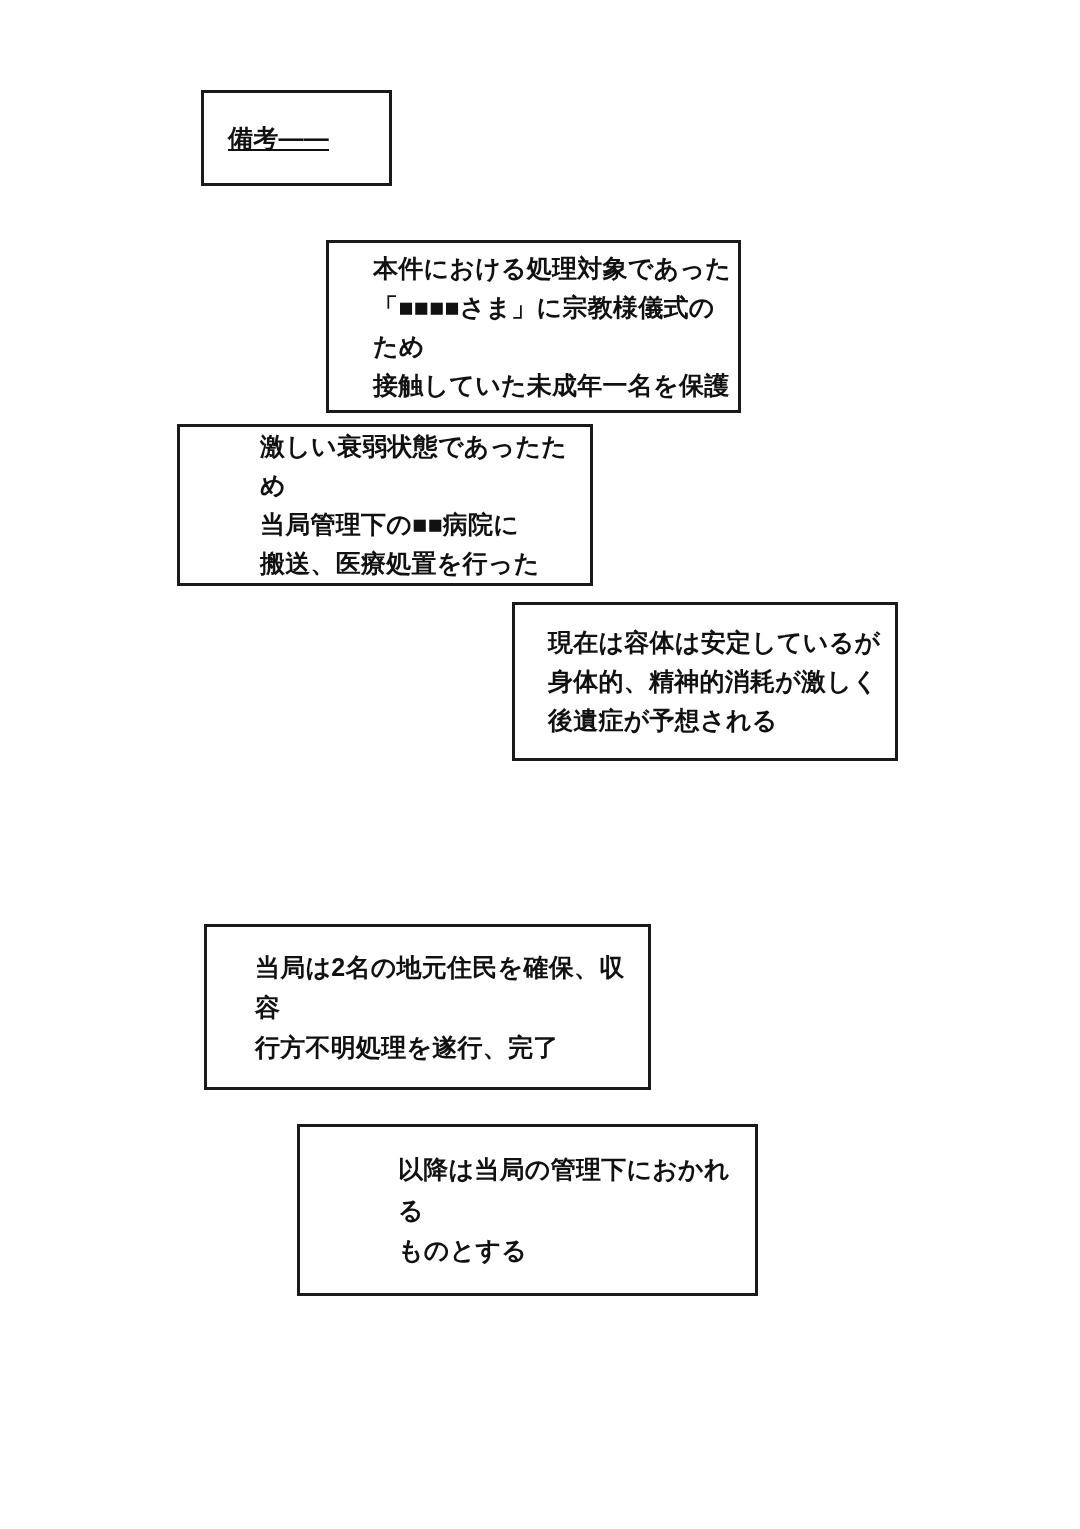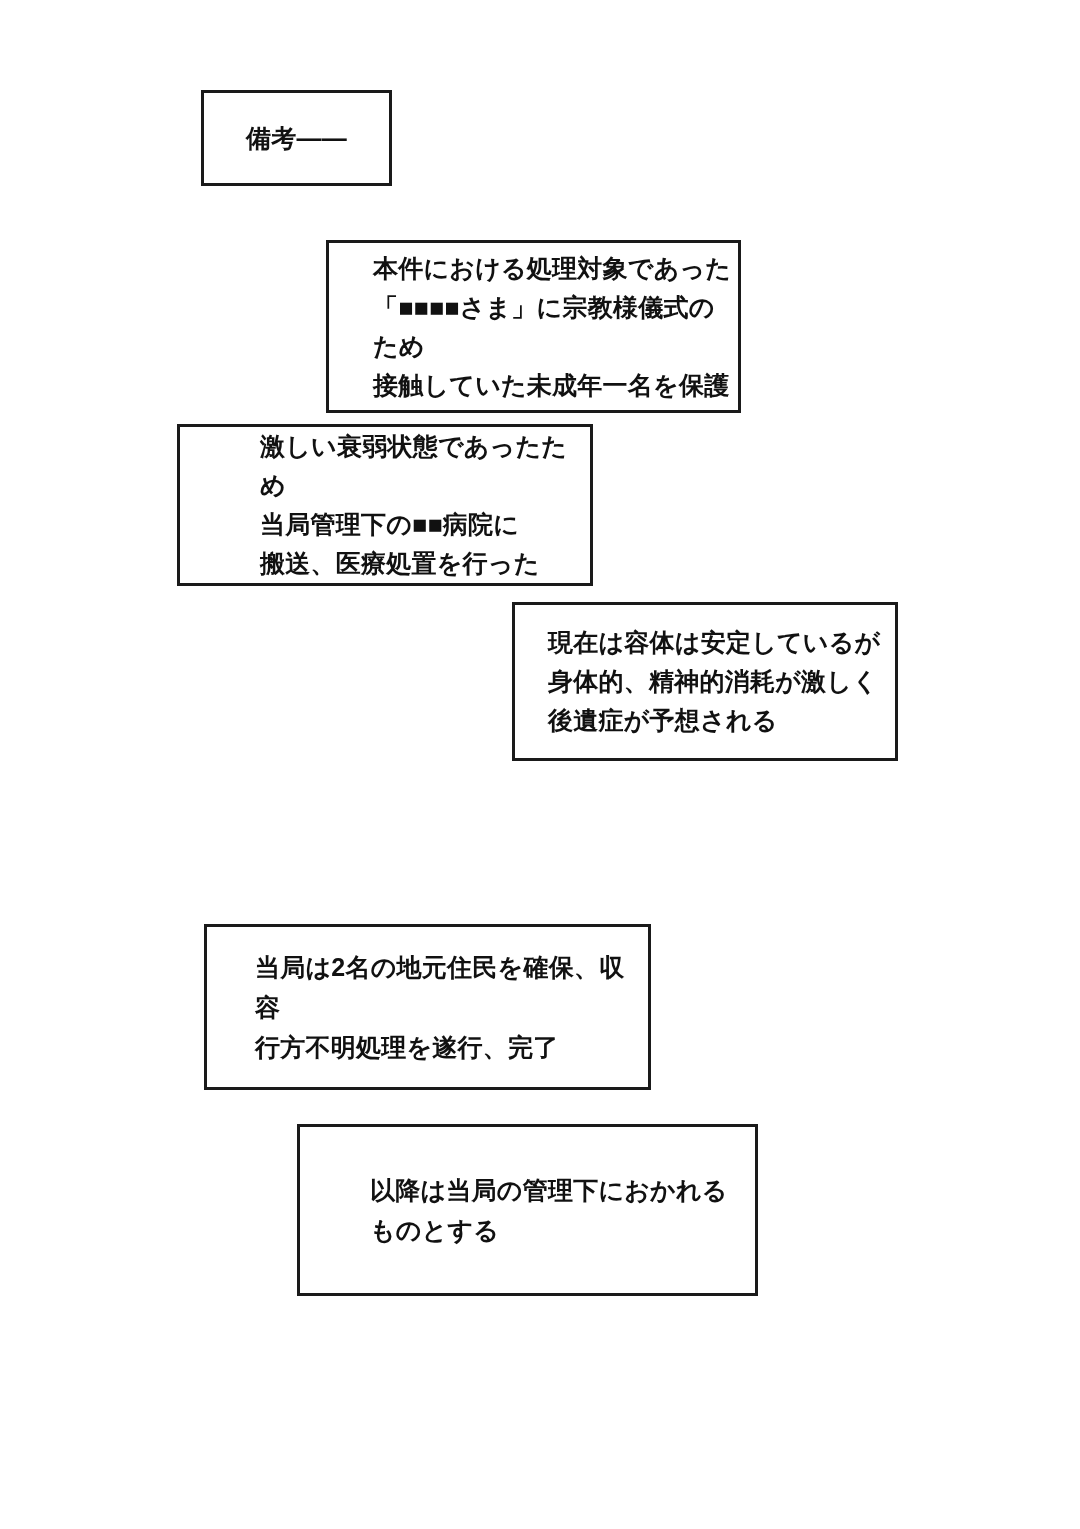--- a/index.html
+++ b/index.html
@@ -42,21 +42,22 @@
   
   #box-remarks {
     left: 201px;
     top: 90px;
     width: 191px;
     height: 96px;
   }
   #box-remarks .note-text {
     font-size: 25px;
     line-height: 1.45;
-    padding-left: 42px;
+    padding-left: 24px;
+    text-decoration: underline;
   }
 
   
   #box-statement-1 {
     left: 326px;
     top: 240px;
     width: 415px;
     height: 173px;
   }
   #box-statement-1 .note-text {
@@ -106,20 +107,21 @@
     line-height: 1.6;
     padding-left: 48px;
   }
 
   
   #box-statement-5 {
     left: 297px;
     top: 1124px;
     width: 461px;
     height: 172px;
+    padding-left: 28px;
   }
   #box-statement-5 .note-text {
     font-size: 25px;
     line-height: 1.62;
     padding-left: 70px;
   }
 </style>
 </head>
 <body>
 

